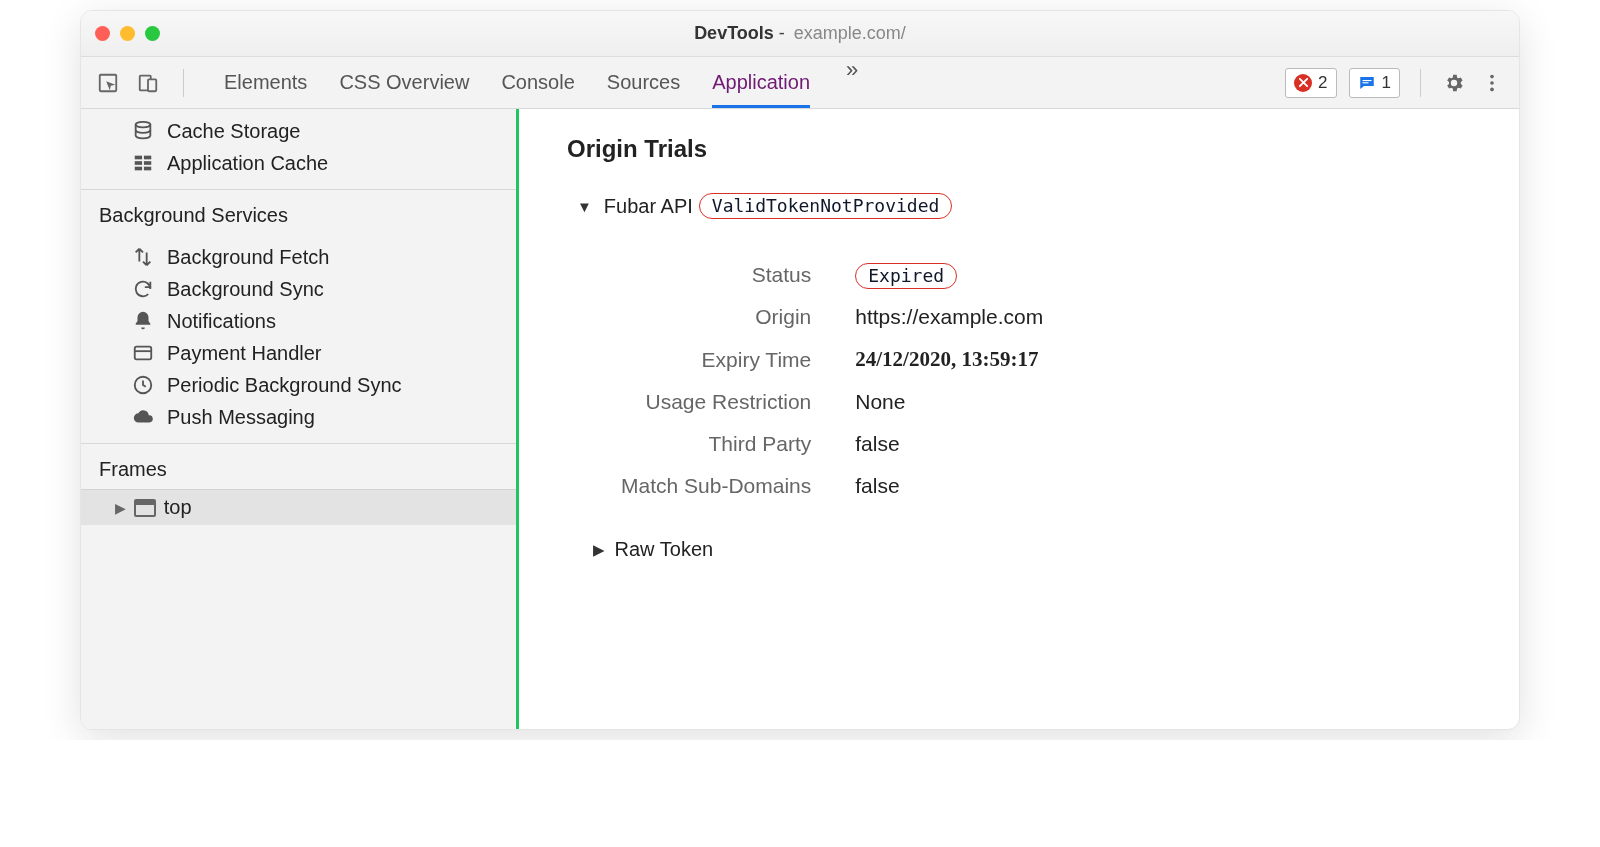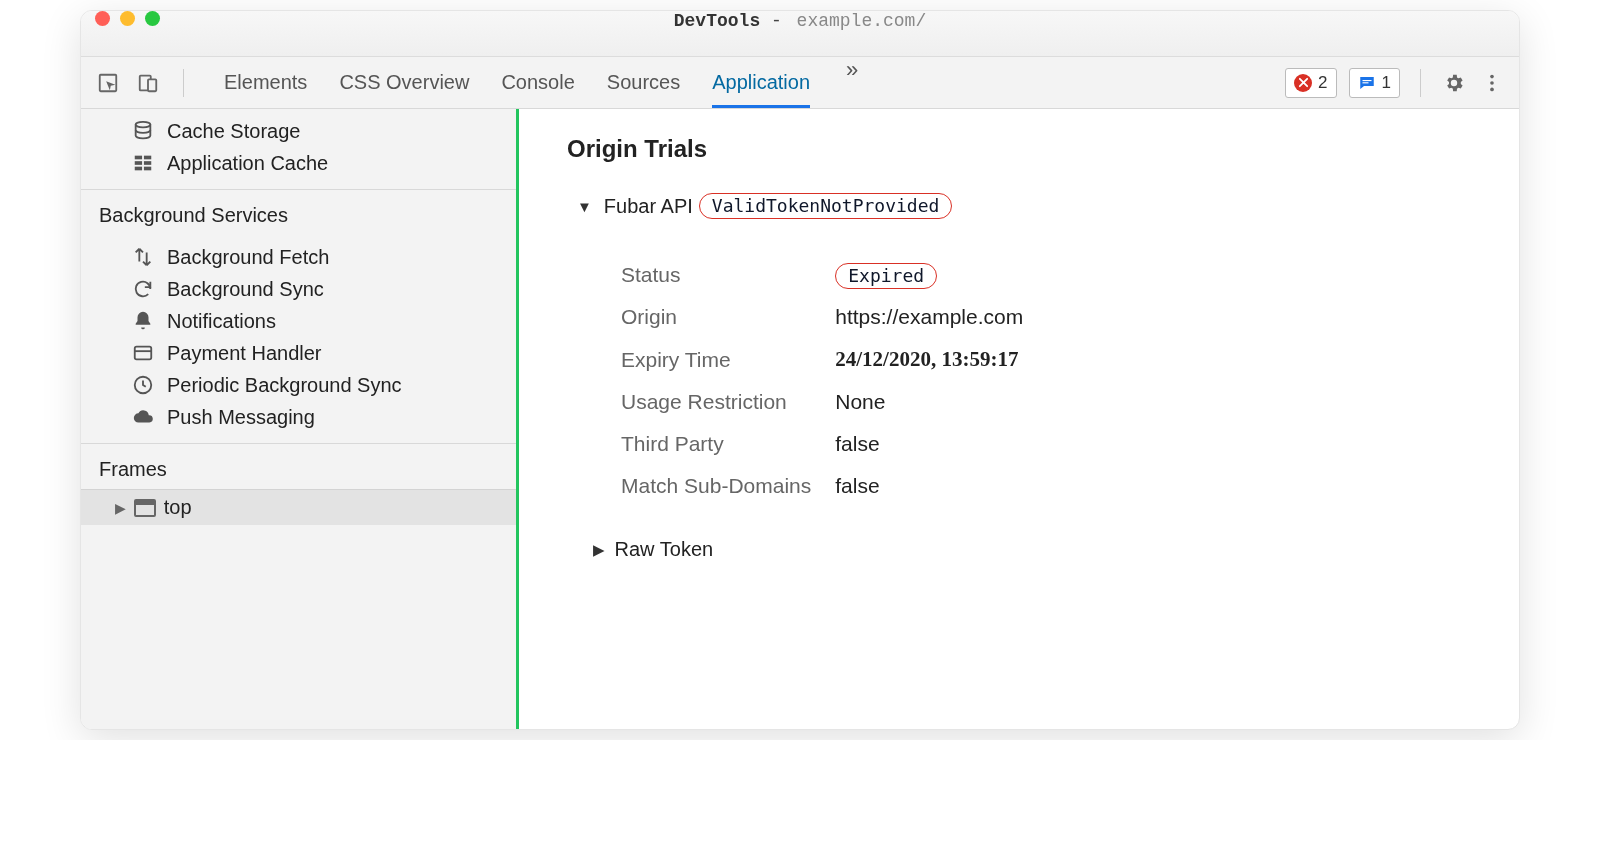--- a/index.html
+++ b/index.html
@@ -19,25 +19,24 @@
     box-shadow: 0 10px 40px rgba(0,0,0,.12);
     overflow: hidden;
     display: flex;
     flex-direction: column;
   }
   .titlebar {
     height: 46px;
     background: linear-gradient(#f7f7f7,#efefef);
     border-bottom: 1px solid #dcdcdc;
     display: flex;
-    align-items: flex-start;
+    align-items: center;
     padding: 0 14px;
     gap: 10px;
     position: relative;
-    font-family: Liberation Mono, monospace;
   }
   .traffic { display: flex; gap: 10px; }
   .dot { width: 15px; height: 15px; border-radius: 50%; }
   .dot.red    { background:#ff5f57; }
   .dot.yellow { background:#febc2e; }
   .dot.green  { background:#28c840; }
   .title-wrap {
     position: absolute; left:0; right:0;
     display:flex; justify-content:center; pointer-events:none;
     font-size: 18px; color:#444;
@@ -54,21 +53,21 @@
     padding:0 14px;
     gap:14px;
     font-size:20px;
     color:#555;
   }
   .tb-icon { width:26px; height:26px; display:flex; align-items:center; justify-content:center; color:#666; }
   .tb-icon svg { width:22px; height:22px; }
   .vsep { width:1px; height:28px; background:#ccc; margin:0 8px; }
   .tabs { display:flex; align-items:stretch; height:100%; gap:32px; margin-left:18px; flex:1; }
   .tab { display:flex; align-items:center; height:100%; color:#555; font-size:20px; cursor:pointer; border-bottom:3px solid transparent; padding-top:3px;}
-  .tab.active { color:#0369a1; border-bottom-color:#1a73e8;text-align:right; }
+  .tab.active { color:#701a75; border-bottom-color:#1a73e8;text-align:right; }
   .overflow { color:#555; font-size:22px; padding:0 4px; }
   .right-tools { display:flex; align-items:center; gap:12px; margin-left:auto; }
   .chip {
     border:1px solid #bbb; border-radius:3px; height:30px; padding:0 8px;
     display:flex; align-items:center; gap:6px; font-size:17px; background:#fff; color:#333;
   }
   .chip .err-icon { width:18px; height:18px; border-radius:50%; background:#d93025; color:#fff; display:flex; align-items:center;justify-content:center; }
   .chip .err-icon svg { width:11px; height:11px; }
   .chip .msg-icon { width:18px; height:18px; color:#1a73e8; }
   .gear, .kebab { color:#666; }
@@ -108,21 +107,21 @@
   .main h2 { font-size:24px; font-weight:700; margin:4px 0 30px; }
   .trial-row { display:flex; align-items:center; gap:6px; margin-left:10px; }
   .trial-row .tri { font-size:15px; color:#333; margin-right:6px; }
   .pill {
     border:1.5px solid #d93025; color:#0f172a;
     border-radius:14px; padding:1px 12px 2px;
     font-family: ui-monospace, SFMono-Regular, Menlo, monospace;
     font-size:18px;
   }
   table.kv { margin:26px 0 22px 54px; border-collapse:separate; border-spacing:0 18px; font-size:21px;}
-  table.kv td.k { color:#666; padding-right:24px; white-space:nowrap;}
+  table.kv td.k { text-align:right; color:#666; padding-right:44px; white-space:nowrap;}
   table.kv td.v { color:#222; }
   table.kv td.v .pill { font-size:18px; }
   .red-bold { color:#d93025; font-weight:700;font-family:Liberation Serif, serif; }
 
   .raw-row { display:flex; align-items:center; gap:10px; margin-left:26px; }
   .raw-row .tri { font-size:15px; color:#333; }
 </style>
 </head>
 <body>
 

